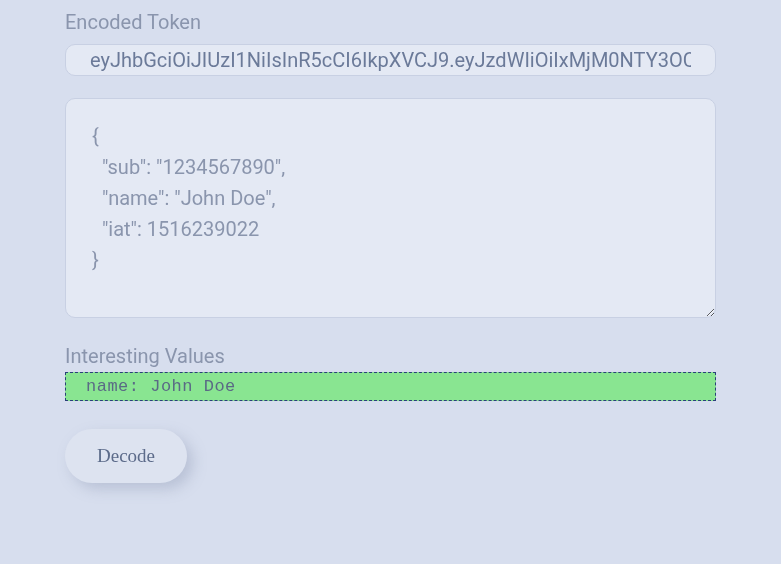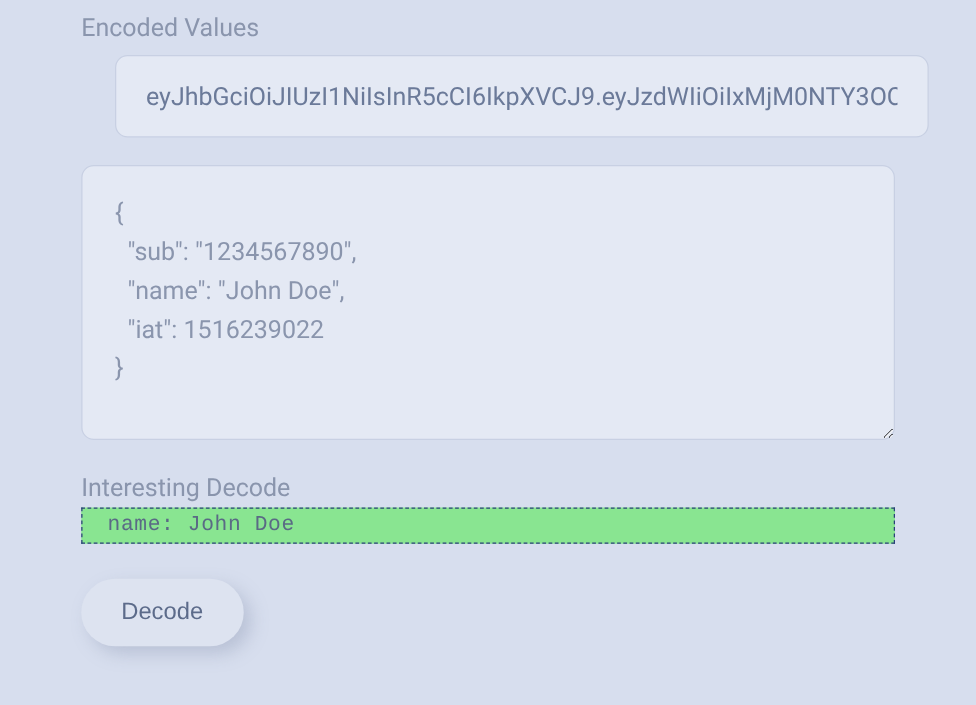--- a/index.html
+++ b/index.html
@@ -23,28 +23,27 @@
       color: #8a95ad;
       margin-bottom: 10px;
       display: block;
       font-weight: 400;
     }
     .token-input {
       width: 100%;
       background: #e4e9f4;
       border: 1px solid #c8d0e3;
       border-radius: 10px;
-      padding: 20px 24px;
+      padding: 3px 24px;
       font-size: 20px;
       color: #6b7a99;
       font-family: inherit;
       white-space: nowrap;
       overflow: hidden;
       text-overflow: clip;
-      margin-left: 27px;
     }
     .payload-textarea {
       width: 100%;
       height: 220px;
       background: #e4e9f4;
       border: 1px solid #c8d0e3;
       border-radius: 10px;
       padding: 22px 26px;
       font-size: 20px;
       color: #8a95ad;
@@ -75,44 +74,44 @@
       letter-spacing: 0.5px;
     }
     .decode-button {
       background: #dde3f0;
       border: none;
       border-radius: 28px;
       padding: 16px 32px;
       font-size: 19px;
       color: #5c6b8a;
       cursor: pointer;
-      font-family: Liberation Sans, sans-serif;
+      font-family: Liberation Serif, serif;
       box-shadow: 6px 6px 14px rgba(130, 140, 170, 0.35);
       font-weight: 400;
     }
   </style>
 </head>
 <body>
 
 
 
 <div class="field-group">
-  <label class="label">Encoded Values</label>
+  <label class="label">Encoded Token</label>
   <input type="text" class="token-input" value="eyJhbGciOiJIUzI1NiIsInR5cCI6IkpXVCJ9.eyJzdWIiOiIxMjM0NTY3OC" style="">
 </div>
 
 <div class="field-group">
   <textarea class="payload-textarea" style="">{
   "sub": "1234567890",
   "name": "John Doe",
   "iat": 1516239022
 }</textarea>
 </div>
 
 <div class="interesting-section">
-  <label class="interesting-label">Interesting Decode</label>
+  <label class="interesting-label">Interesting Values</label>
   <div class="interesting-box">name: John Doe</div>
 </div>
 
 <button class="decode-button">Decode</button>
 
 
 
 
 </body></html>

